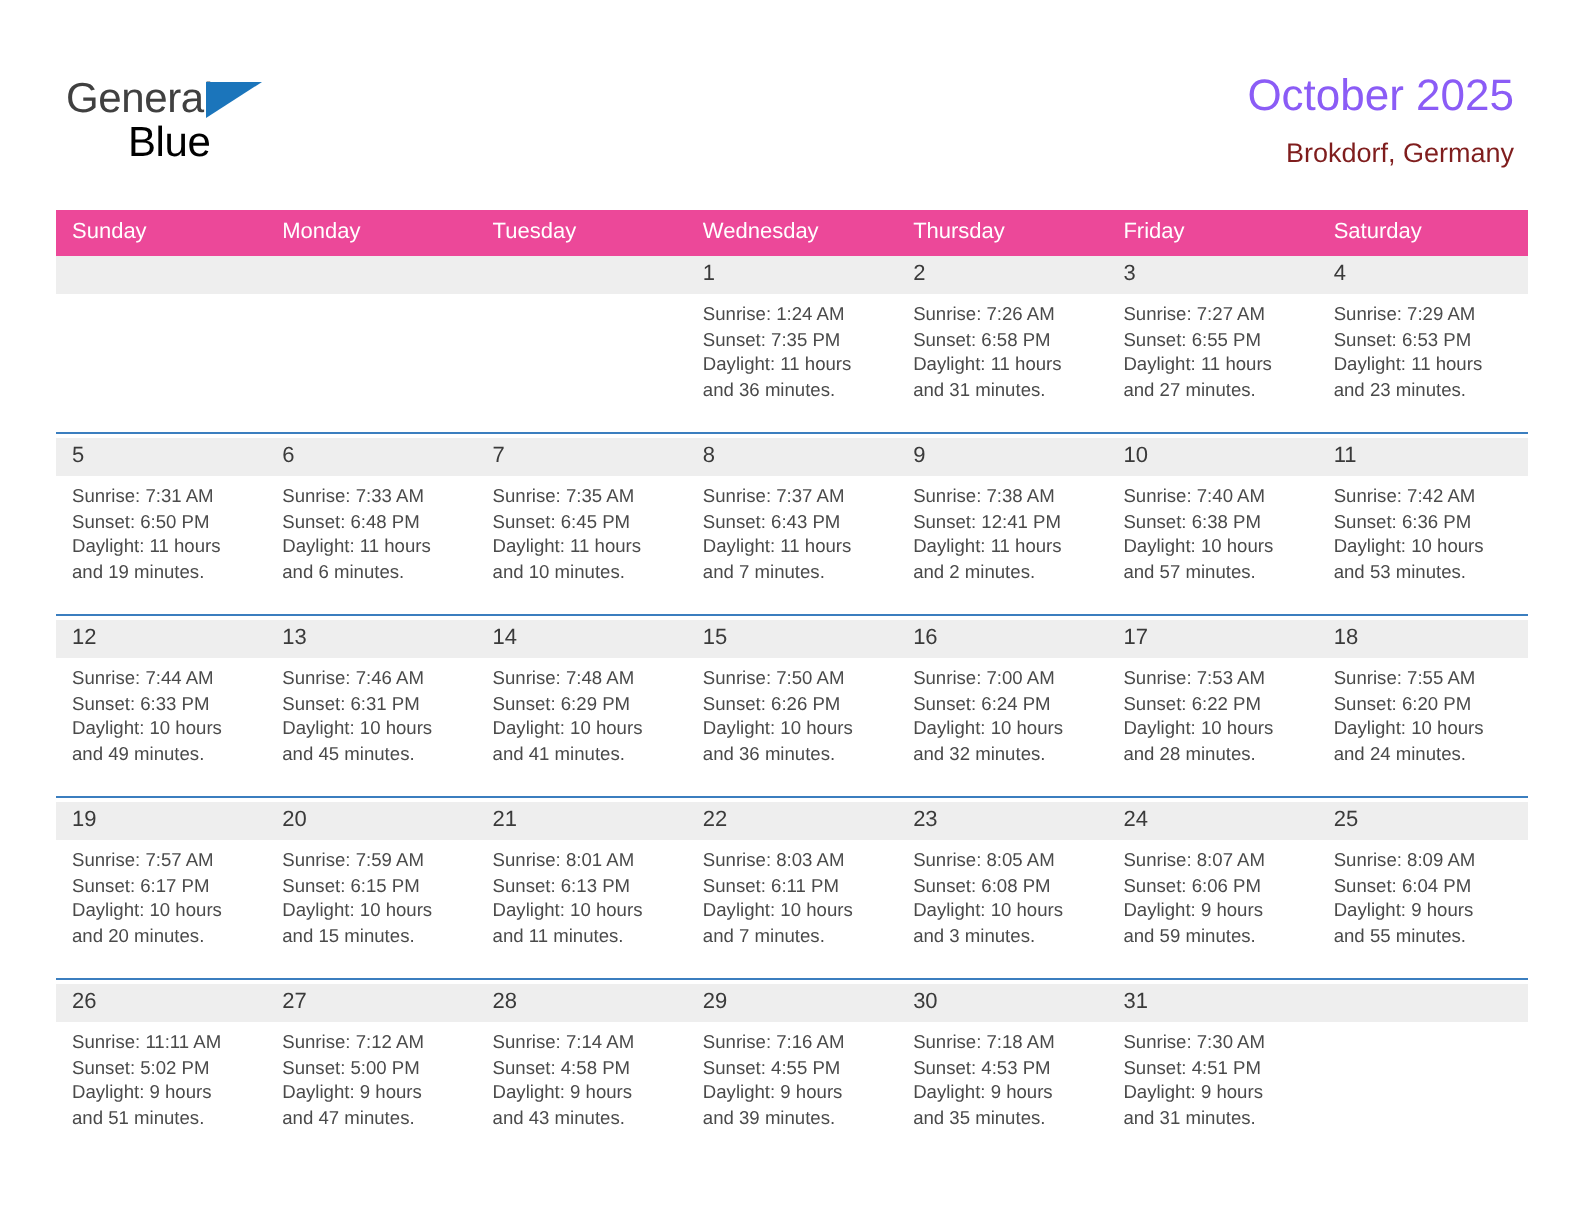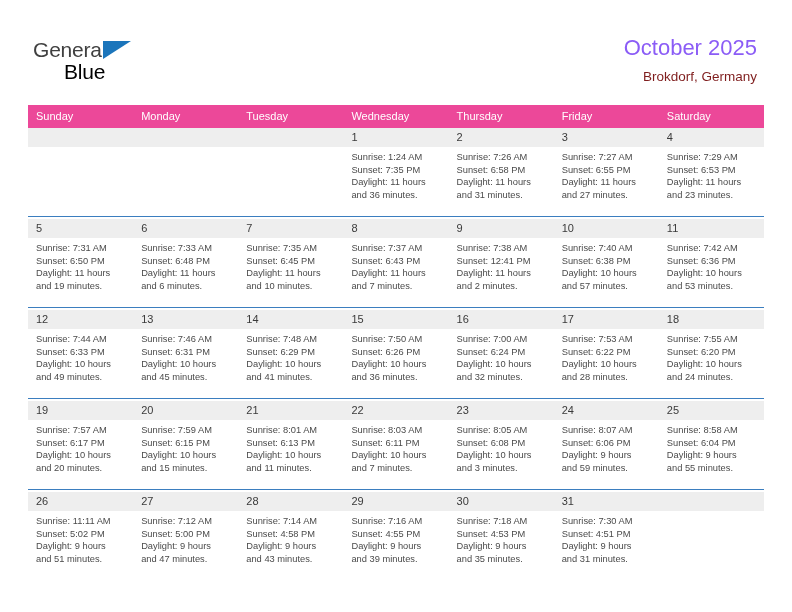--- a/index.html
+++ b/index.html
@@ -509,21 +509,21 @@
                 <div>Sunset: 6:06 PM</div>
                 <div>Daylight: 9 hours</div>
                 <div>and 59 minutes.</div>
               </div>
             </div>
           </td>
           <td>
             <div class="daycell">
               <div class="daynum">25</div>
               <div class="dayinfo">
-                <div>Sunrise: 8:58 AM</div>
+                <div>Sunrise: 8:09 AM</div>
                 <div>Sunset: 6:04 PM</div>
                 <div>Daylight: 9 hours</div>
                 <div>and 55 minutes.</div>
               </div>
             </div>
           </td>
         </tr>
         <tr class="wk-sep">
           <td></td>
           <td></td>

